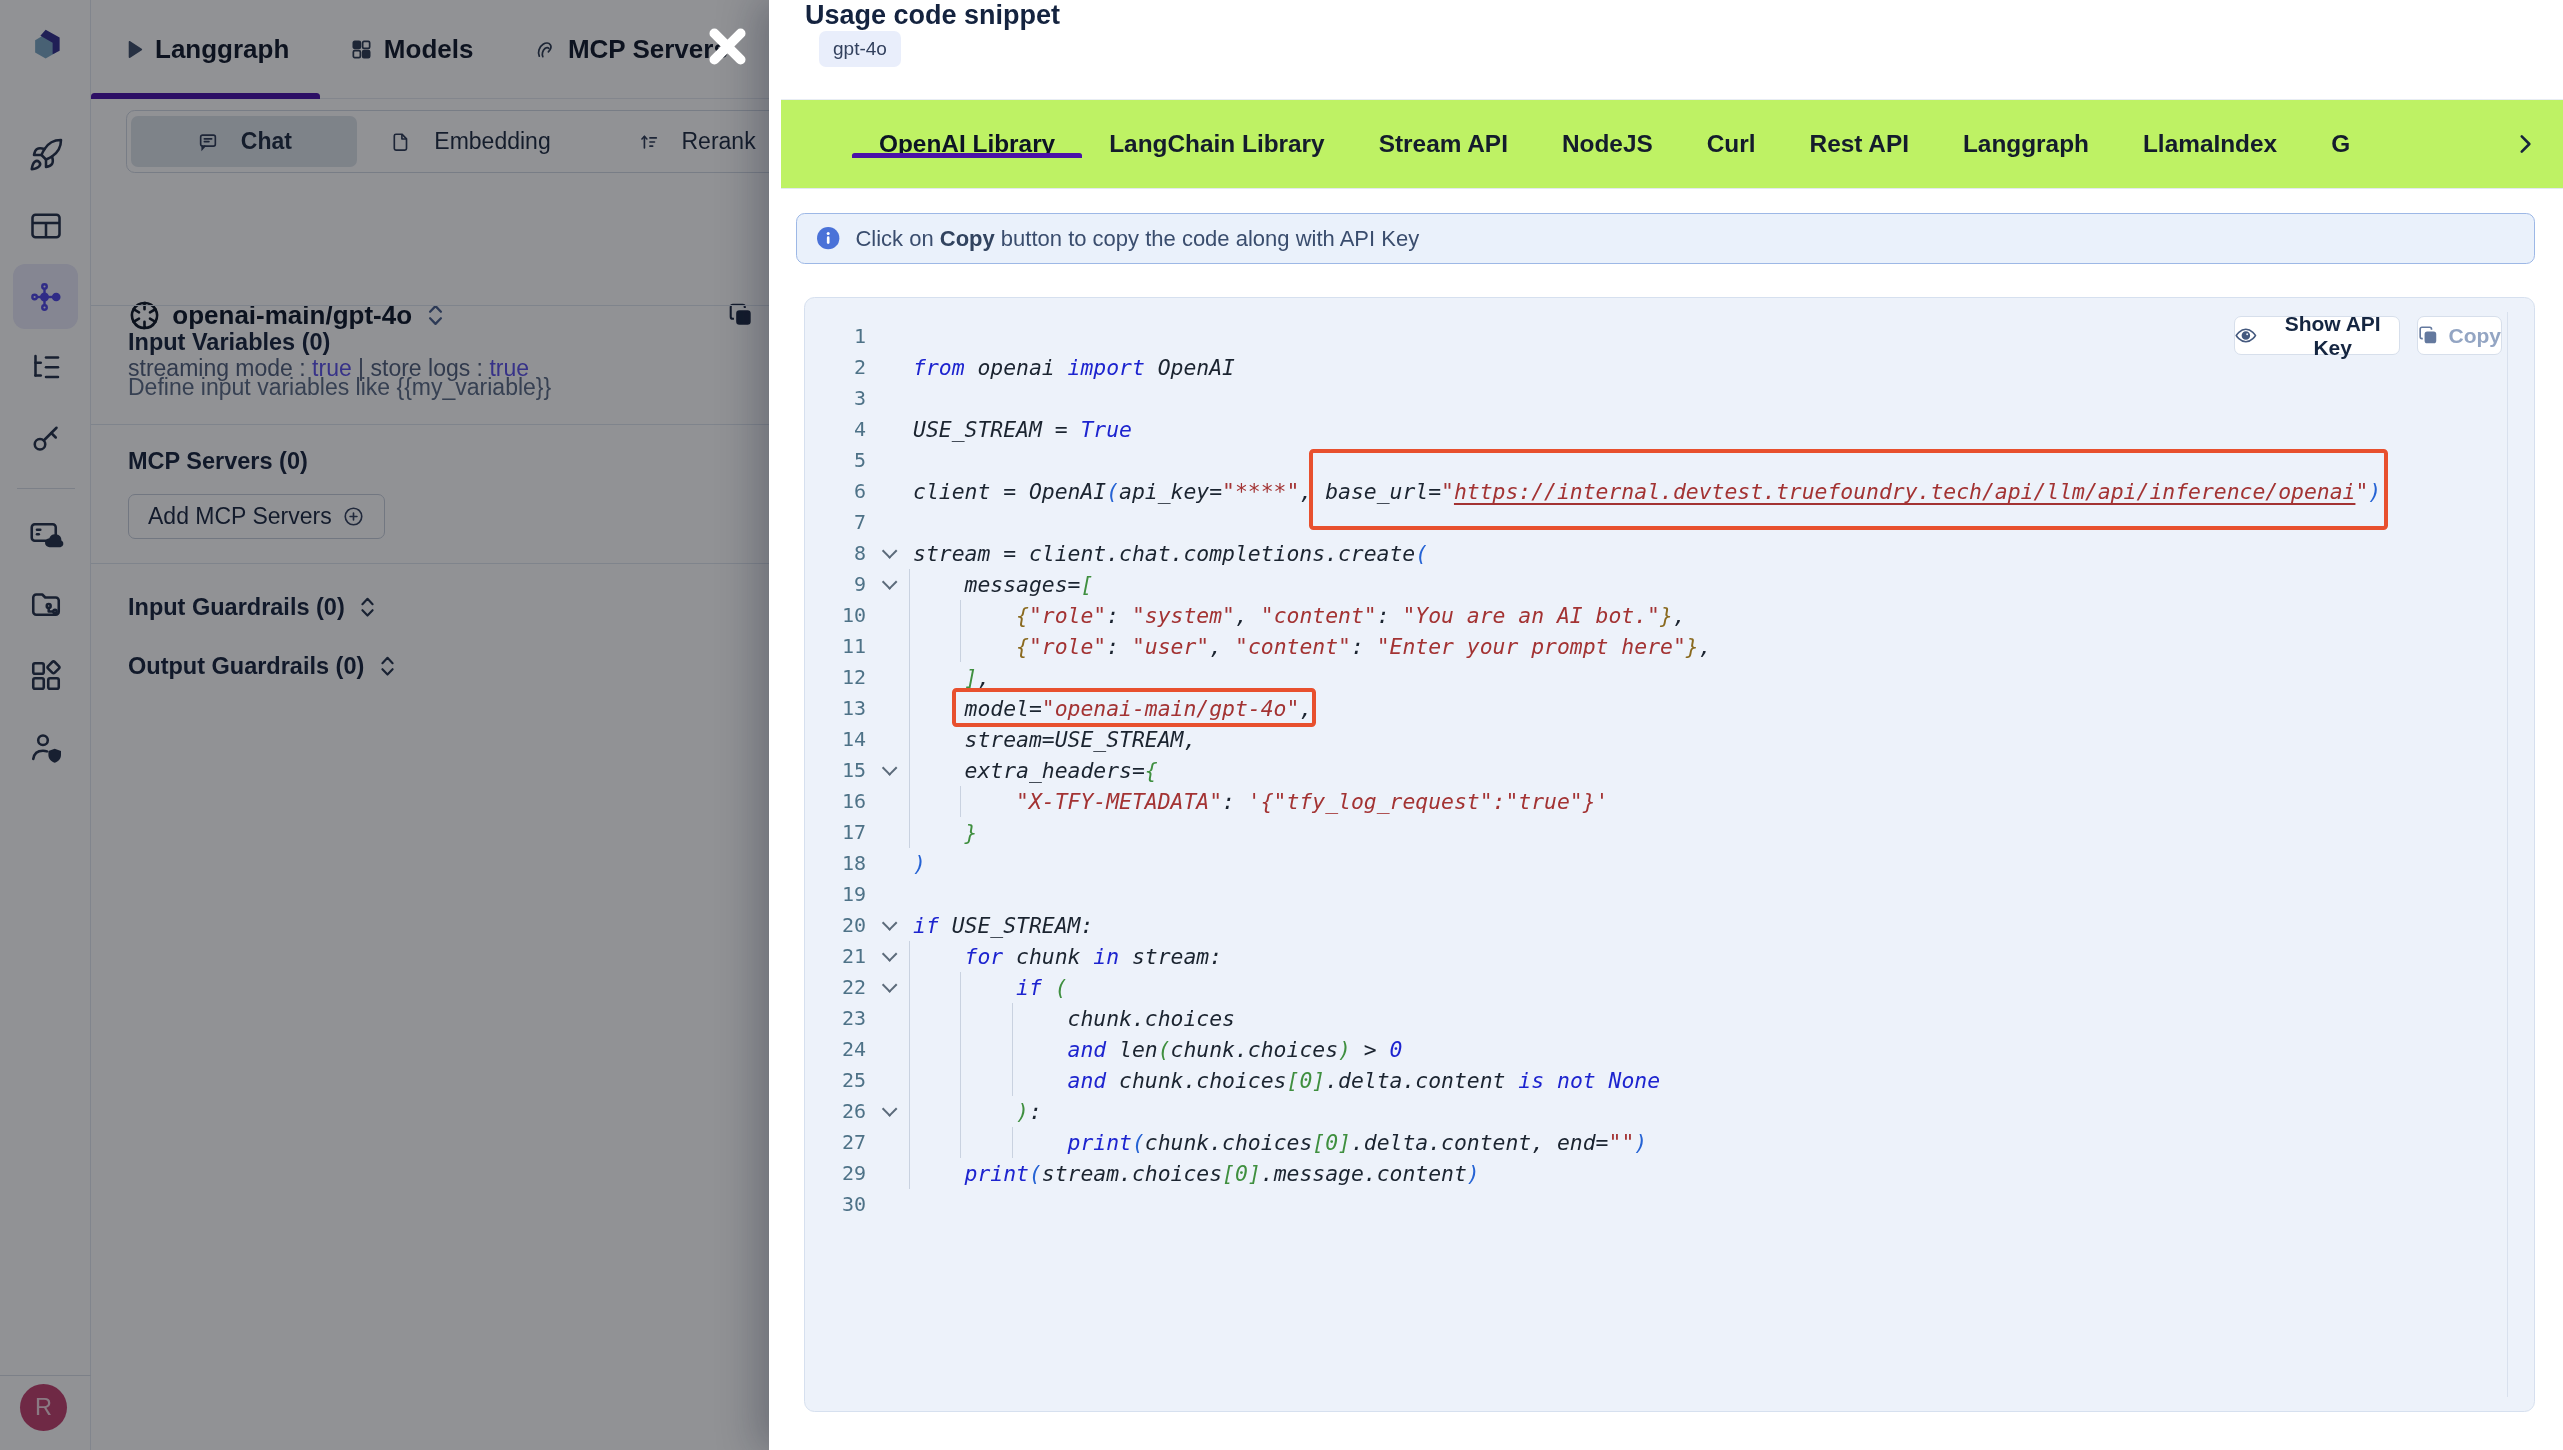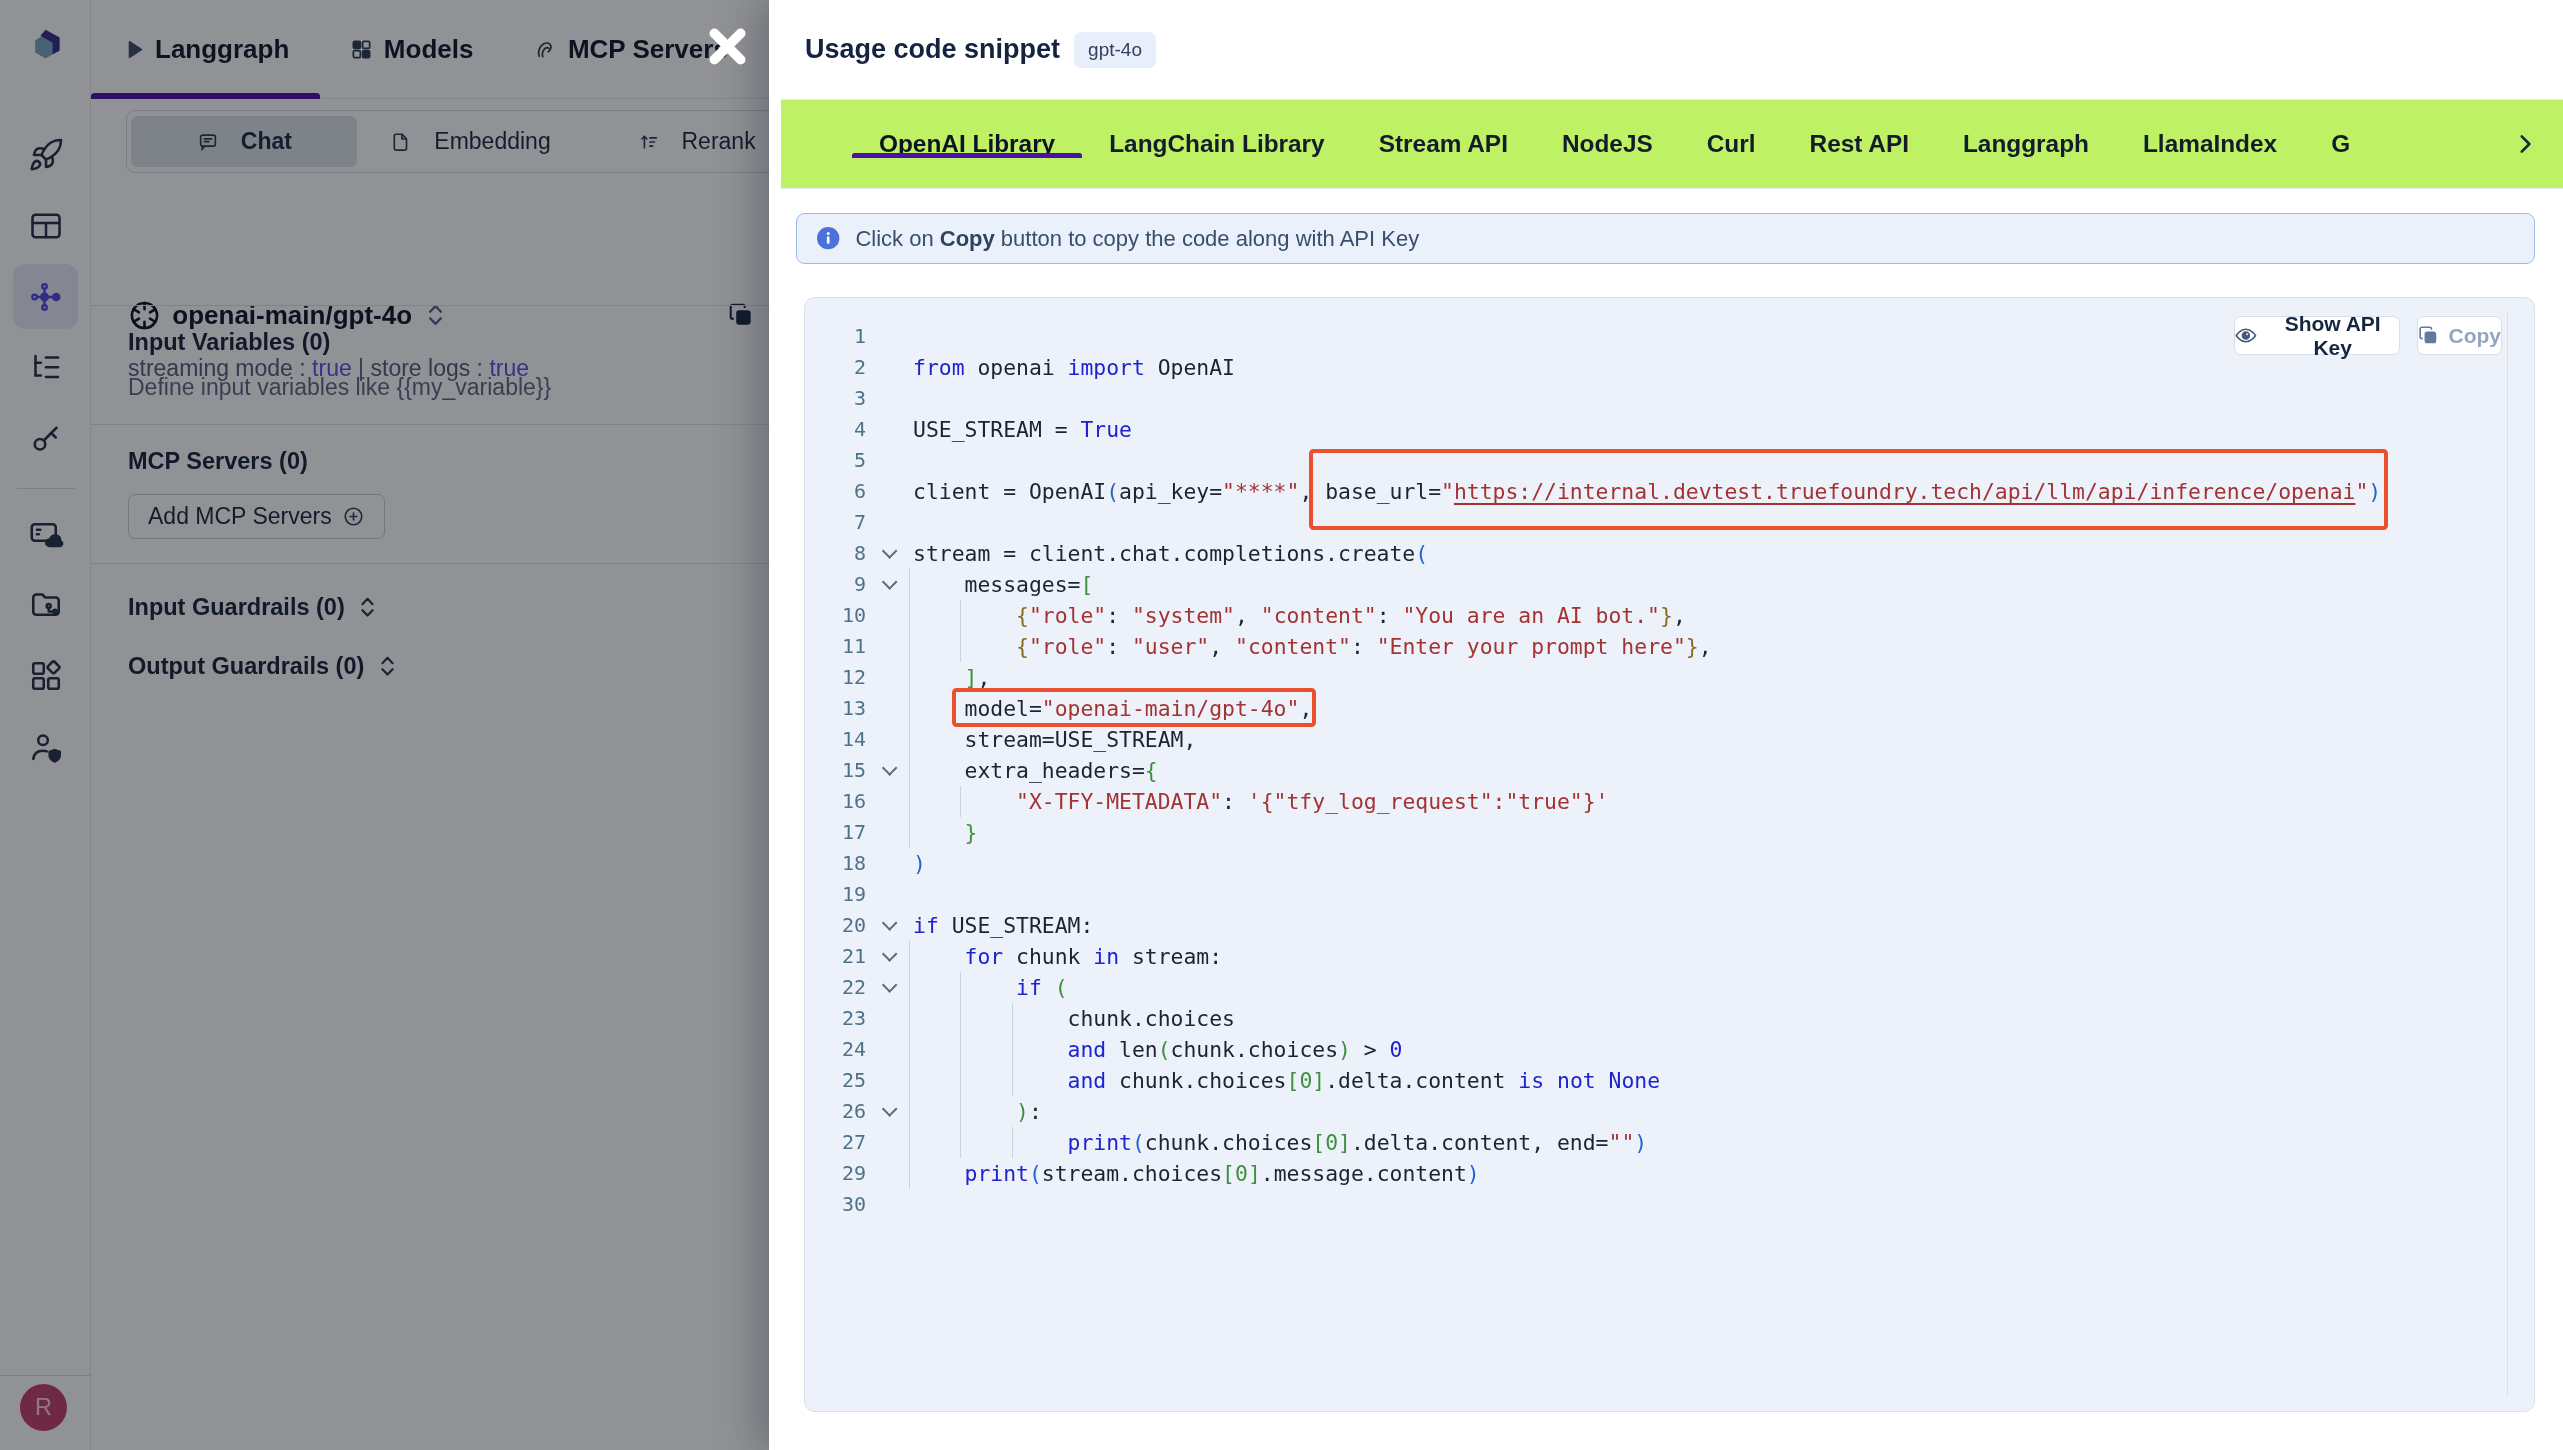--- a/index.html
+++ b/index.html
@@ -43,21 +43,21 @@
   .add-btn svg { width:23px; height:23px; color:#33415e; }
   .guard-row { position:absolute; left:37px; display:flex; align-items:center; gap:12.2px; font-size:23.5px; font-weight:600; color:#16233c; }
   .guard-row svg { width:21px; height:24.4px; color:#24324c; }
 
   
   .overlay { position:absolute; left:0; top:0; width:769px; height:1451px; background:rgba(10,13,20,0.45); z-index:5; }
   .close-x { position:absolute; left:698px; top:16.6px; width:59px; height:59px; z-index:7; background:none; border:none; cursor:pointer; }
 
   
   .modal { position:absolute; left:769px; top:0; width:1794px; height:1451px; background:#fff; z-index:6; box-shadow:-12.2px 0 38px rgba(15,23,42,0.28); }
-  .m-head { position:absolute; left:0; top:0; width:100%; height:99px; display:flex; align-items:center; padding-left:36px; }
+  .m-head { position:absolute; left:0; top:0; width:100%; height:99px; display:flex; align-items:flex-start; padding-left:36px;flex-direction:column; }
   .m-title { font-size:27px; font-weight:700; color:#14233f; }
   .m-badge { margin-left:14px; padding:7px 14px; background:#e9eefb; border-radius:7px; font-size:19px; color:#33415e; }
   .m-tabs { position:absolute; left:12px; top:99px; width:100%; height:90px; background:#bef264; border-top:0.9px solid #e8edf4; border-bottom:0.9px solid #e3e9f1; display:flex; align-items:center; padding-left:71px; }
   .m-tab { position:relative; display:flex; align-items:center; padding:0 27px; font-size:24.4px; font-weight:600; color:#141c2c; cursor:pointer; white-space:nowrap; }
   .m-tab.active { font-weight:700; color:#0c1424; }
   .m-tab.active::after { content:""; position:absolute; left:0; right:0; bottom:0; height:5.2px; background:#4a12a8; border-radius:2.6px 2.6px 0 0; }
   .tab-more { position:absolute; right:19px; top:99px; height:90px; width:38px; display:flex; align-items:center; justify-content:center; cursor:pointer; color:#16243c; }
 
   .banner { position:absolute; left:27px; top:213px; width:1739px; height:51px; background:#eaf1fb; border:1.7px solid #9db8e6; border-radius:8.7px; display:flex; align-items:center; padding-left:19px; }
   .banner .info-ic { width:24.4px; height:24.4px; margin-right:15px; flex:0 0 auto; }
@@ -70,21 +70,21 @@
   .btn-show { left:1429px; width:166px; font-size:21px; font-weight:700; color:#152641; }
   .btn-show svg { width:23px; height:23px; }
   .btn-copy { left:1612px; width:85px; font-size:21px; font-weight:600; color:#93a5c3; }
   .btn-copy svg { width:21px; height:21px; }
 
   .code-rows { position:absolute; left:0; top:23px; width:1700px; }
   .crow { display:flex; height:31px; line-height:31px; font-family:"DejaVu Sans Mono", monospace; font-size:21.4px; }
   .ln { width:42px; margin-left:19px; text-align:right; color:#4e7287; font-size:20px; flex:0 0 auto; }
   .fd { width:47px; flex:0 0 auto; display:flex; align-items:center; justify-content:center; }
   .chev { width:11.3px; height:11.3px; border-right:2.2px solid #5c6b7a; border-bottom:2.2px solid #5c6b7a; transform:rotate(45deg) translate(-1.7px,-1.7px); }
-  .cl { position:relative; flex:1; white-space:pre; color:#1b2430; }
+  .cl { position:relative; flex:1; white-space:pre; color:#1b2430;font-style:italic; }
   .guide { position:absolute; top:0; bottom:0; width:0; border-left:1.3px solid #c9d2e0; }
   .t-kw { color:#1d24cf; }
   .t-str { color:#a33333; }
   .t-url { color:#a33333; text-decoration:underline; text-underline-offset:4.4px;text-align:right; }
   .t-brb { color:#2563d4; }
   .t-brg { color:#3f8f3f; }
   .t-brc { color:#8a6a1f; }
   .t-num { color:#1d24cf; }
   .t-numg { color:#3f8f3f; }
   .hl { position:relative; }

